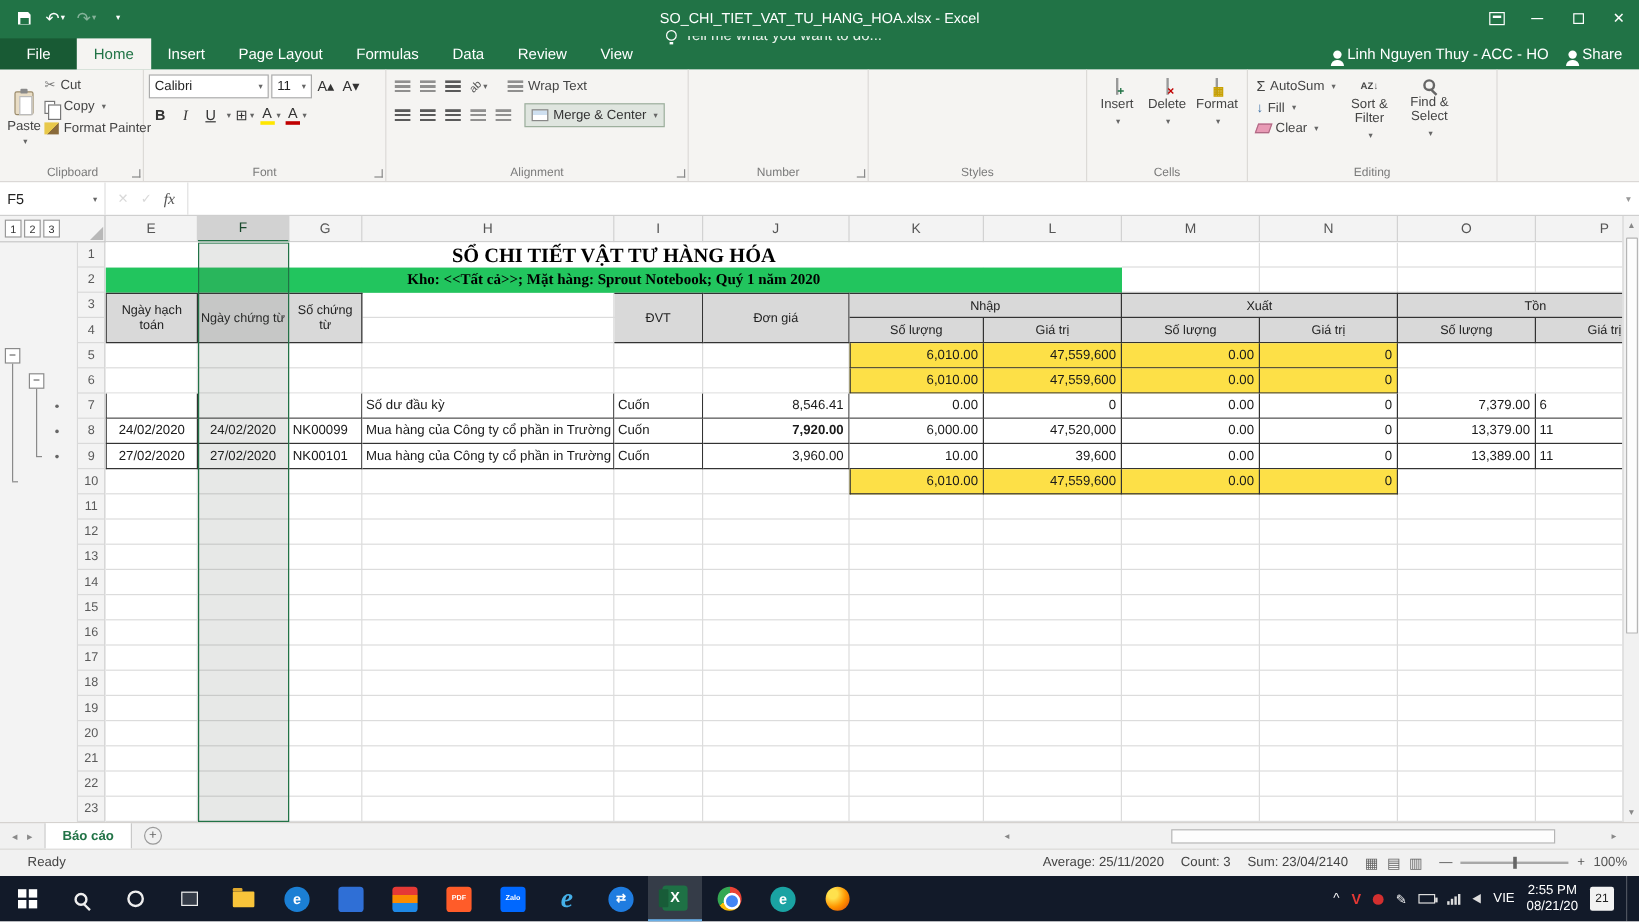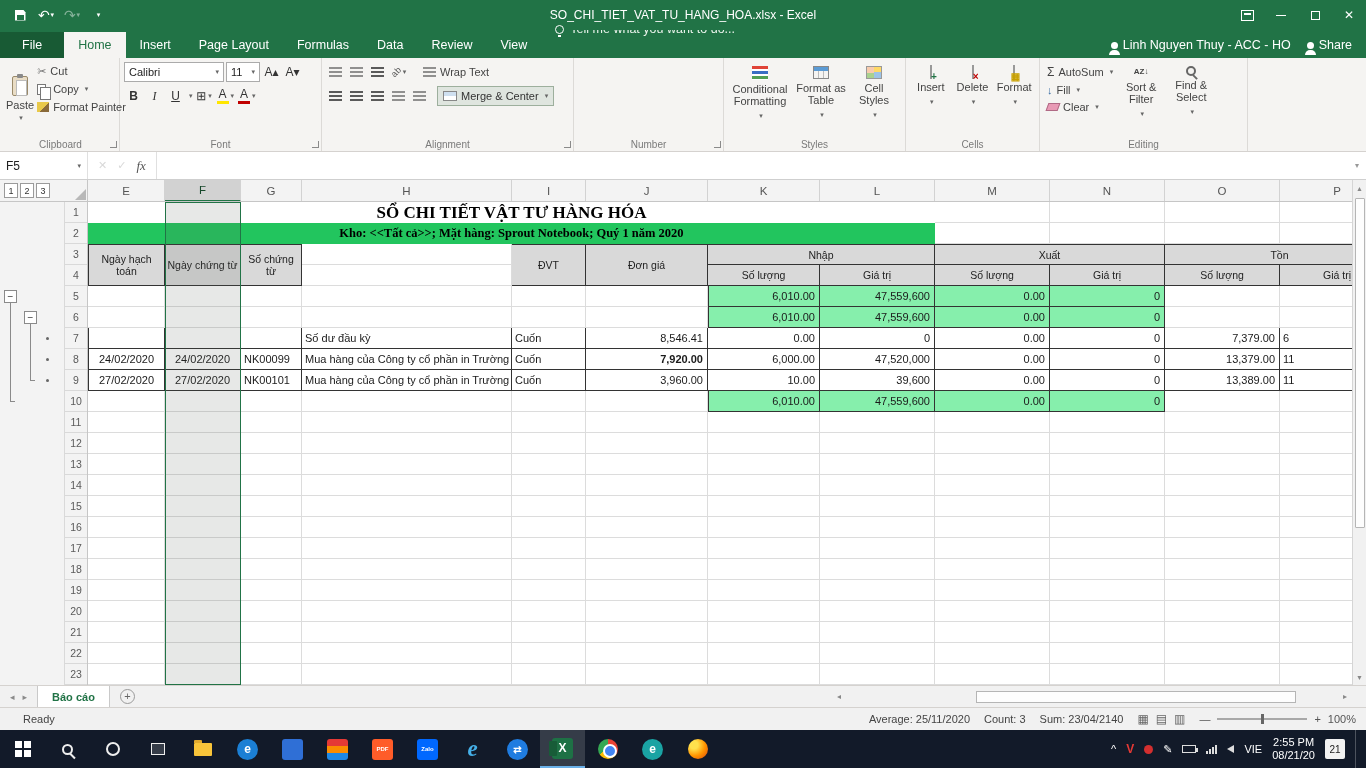--- a/index.html
+++ b/index.html
@@ -119,21 +119,21 @@
 .outlinegut{position:absolute;left:0;top:22px;width:64px;height:483px;background:#f3f3f3}
 .rownums{position:absolute;left:64px;top:22px;width:24px;height:483px;background:#f3f3f3;border-right:1px solid #c6c6c6;border-left:1px solid #d9d9d9}
 .rownum{position:absolute;left:0;width:100%;height:21px;display:flex;align-items:center;justify-content:center;font-size:10.5px;color:#5a5a5a;border-bottom:1px solid #d9d9d9}
 .cellswrap{position:absolute;left:88px;top:22px;width:1264px;height:483px;overflow:hidden;background:#fff}
 .gl-v{position:absolute;top:0;width:1px;height:483px;background:#dcdcdc}
 .gl-h{position:absolute;left:0;width:100%;height:1px;background:#dcdcdc}
 .cell{position:absolute;display:flex;align-items:center;font-size:11px;color:#1a1a1a;overflow:hidden;white-space:nowrap}
 .cell.title{font-family:"Liberation Serif",serif;font-weight:bold;font-size:17px;justify-content:center;background:#fff;color:#000}
 .cell.subtitle{font-family:"Liberation Serif",serif;font-weight:bold;font-size:12.5px;justify-content:center;background:#22c55e;color:#000}
 .cell.th{background:#d9d9d9;border-right:1px solid #333;border-bottom:1px solid #333;justify-content:center;text-align:center;white-space:normal;line-height:12px;font-size:10.5px;padding:0 2px;color:#222}
-.cell.sum{background:#86efac;border-right:1px solid #333;border-bottom:1px solid #333;justify-content:flex-end;padding-right:4px}
+.cell.sum{background:#fde047;border-right:1px solid #333;border-bottom:1px solid #333;justify-content:flex-end;padding-right:4px}
 .cell.txt{background:#fff;border-right:1px solid #333;border-bottom:1px solid #333;padding-left:3px}
 .cell.num{background:#fff;border-right:1px solid #333;border-bottom:1px solid #333;justify-content:flex-end;padding-right:4px}
 .cell.numL{background:#fff;border-right:1px solid #333;border-bottom:1px solid #333;padding-left:3px}
 .cell.date{background:#fff;border-right:1px solid #333;border-bottom:1px solid #333;justify-content:center}
 .cell.blank{background:#fff;border-right:1px solid #333;border-bottom:1px solid #333}
 .cell.bt{border-top:1px solid #333}
 .cell.bl{border-left:1px solid #333}
 .selover{position:absolute;background:rgba(85,95,85,.14);border:1px solid #217346;pointer-events:none}
 .ominus{position:absolute;width:13px;height:13px;background:#fff;border:1px solid #8a8a8a;font-size:10px;line-height:11px;text-align:center;color:#333}
 .oline{position:absolute;width:1px;background:#8a8a8a}
@@ -388,37 +388,20 @@
       <div class="rg-label">Alignment</div>
       <span class="launcher"></span>
     </div>
 
     <div class="rgroup g-num">
       <div class="rg-label">Number</div>
       <span class="launcher"></span>
     </div>
 
     <div class="rgroup g-styles">
-      <div class="rg-content">
-        <div class="bigbtn" style="width:64px">
-          <span class="ic-cf"></span>
-          <span>Conditional Formatting</span>
-            <span class="dd">▾</span>
-        </div>
-        <div class="bigbtn" style="width:58px">
-          <span class="ic-fat"></span>
-          <span>Format as Table</span>
-            <span class="dd">▾</span>
-        </div>
-        <div class="bigbtn" style="width:48px">
-          <span class="ic-cs"></span>
-          <span>Cell Styles</span>
-            <span class="dd">▾</span>
-        </div>
-      </div>
       <div class="rg-label">Styles</div>
     </div>
 
     <div class="rgroup g-cells">
       <div class="rg-content">
         <div class="bigbtn" style="width:42px">
           <span class="icwrap"><span class="ic-grid"></span><span class="mark g">+</span></span>
           <span>Insert</span>
             <span class="dd">▾</span>
         </div>

